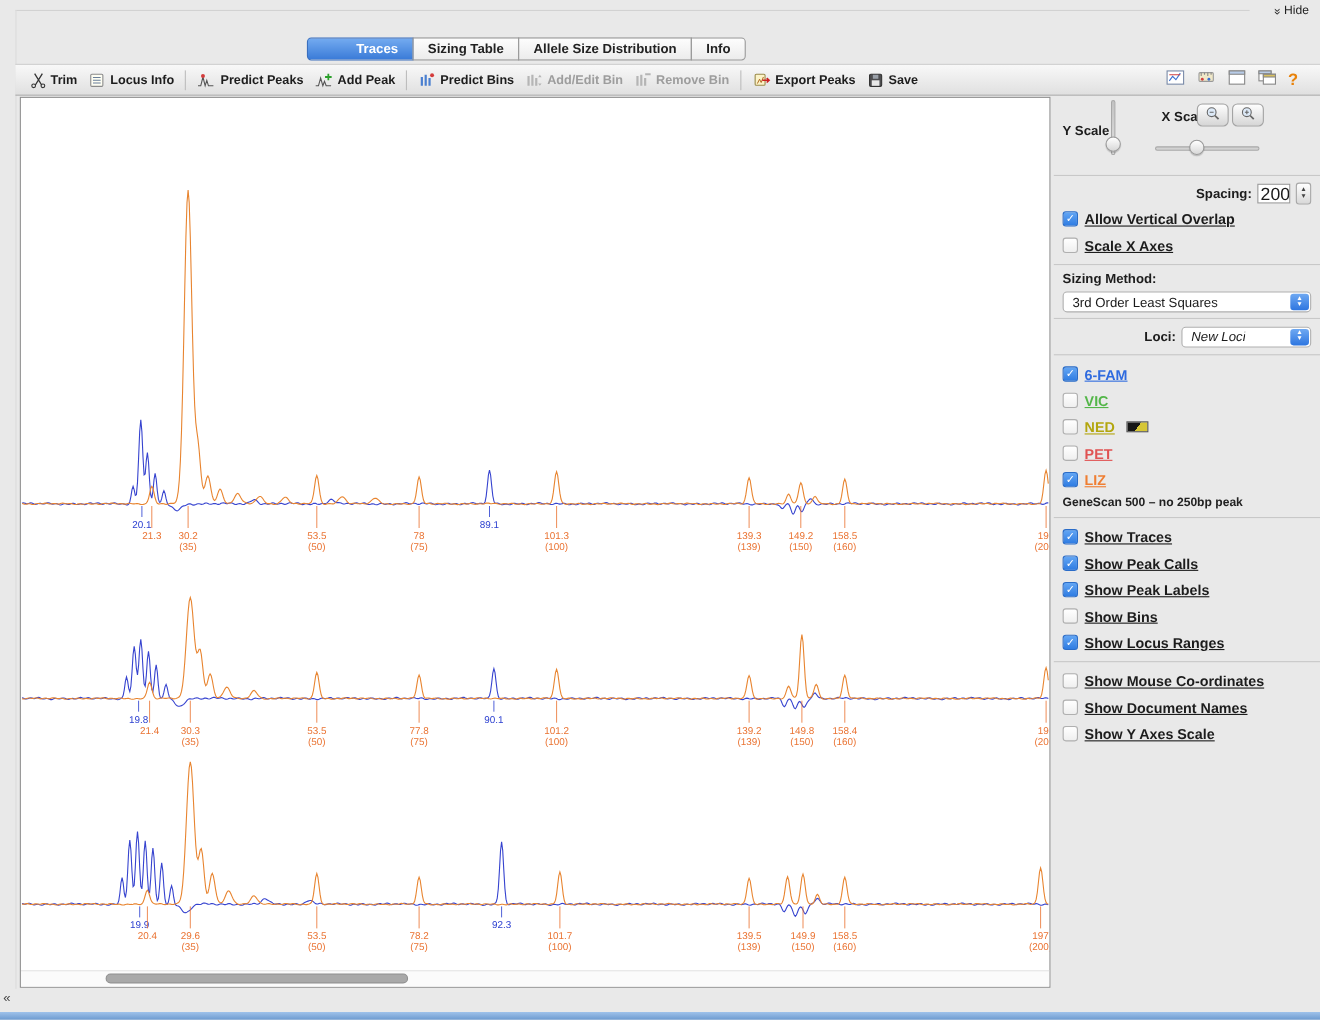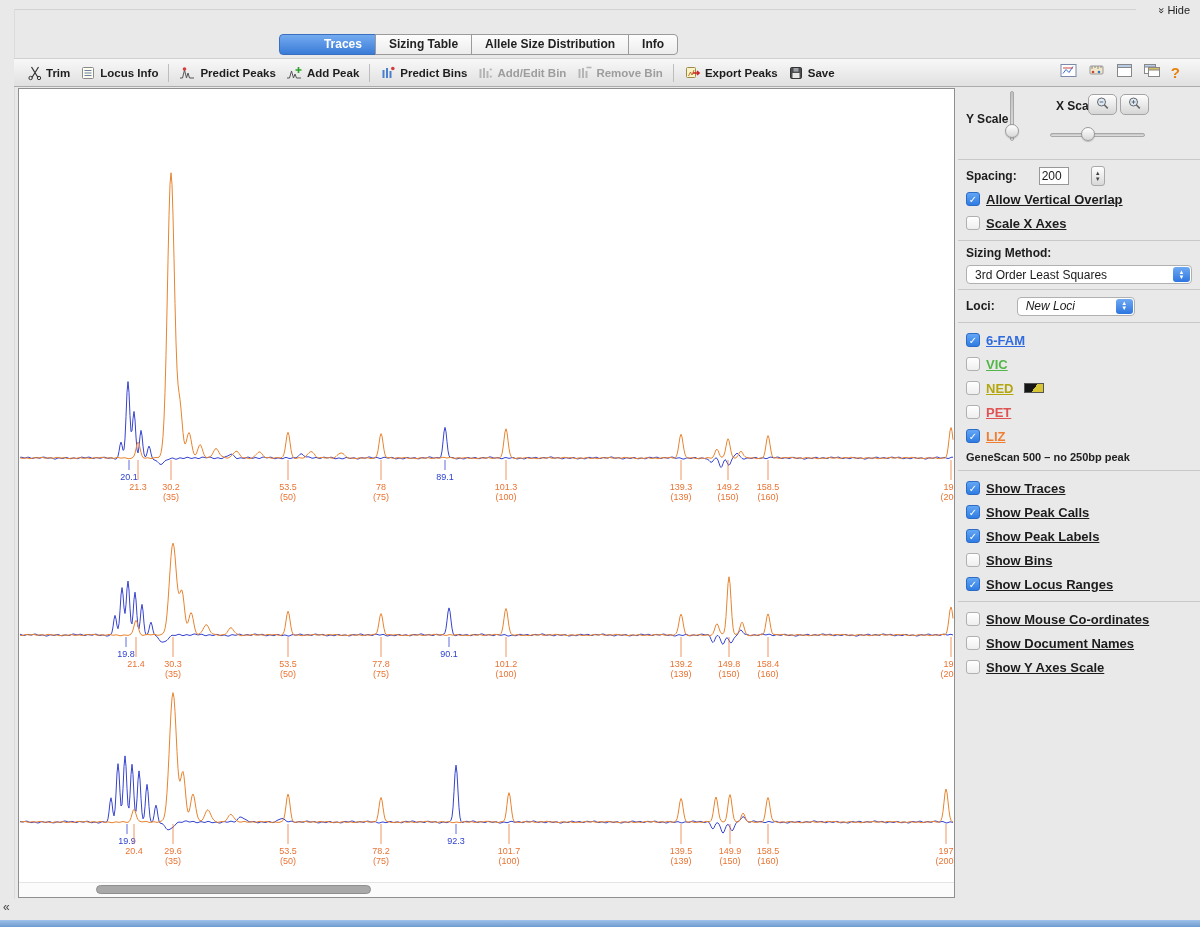--- a/index.html
+++ b/index.html
@@ -39,22 +39,22 @@
   .vslider{position:absolute;left:46px;top:3px;width:16px;height:52px;}
   .vtrack{position:absolute;left:6px;top:0;width:4px;height:50px;border-radius:2px;background:linear-gradient(#c2c2c2,#e2e2e2);border:1px solid #a8a8a8;}
   .vthumb{position:absolute;left:1px;top:33px;width:14px;height:14px;border-radius:50%;background:linear-gradient(#ffffff,#d8d8d8);border:1px solid #9a9a9a;box-shadow:0 1px 1px rgba(0,0,0,.2);}
   .xscale-lbl{position:absolute;left:98px;top:11px;}
   .zoombtn{position:absolute;top:6px;width:29px;height:21px;border:1px solid #a4a4a4;border-radius:5px;background:linear-gradient(#fefefe,#d6d6d6);display:flex;align-items:center;justify-content:center;}
   .zoombtn.zo{left:130px;} .zoombtn.zi{left:162px;}
   .hslider{position:absolute;left:92px;top:38px;width:95px;height:16px;}
   .htrack{position:absolute;left:0;top:7px;width:95px;height:4px;border-radius:2px;background:linear-gradient(#c2c2c2,#e2e2e2);border:1px solid #a8a8a8;}
   .hthumb{position:absolute;left:31px;top:1px;width:14px;height:14px;border-radius:50%;background:linear-gradient(#ffffff,#d8d8d8);border:1px solid #9a9a9a;box-shadow:0 1px 1px rgba(0,0,0,.2);}
 
-  .row{display:flex;align-items:center;gap:22px;height:22px;}
-  .spinfield{width:30px;height:18px;border:1px solid #979797;background:#fff;font-size:12px;padding:1px 2px;overflow:hidden;white-space:nowrap;}
+  .row{display:flex;align-items:center;gap:5px;height:22px;justify-content:flex-end;}
+  .spinfield{width:30px;height:18px;border:1px solid #979797;background:#fff;font-size:16px;padding:1px 2px;overflow:hidden;white-space:nowrap;}
   .stepper{width:14px;height:20px;border:1px solid #a8a8a8;border-radius:3px;background:linear-gradient(#fff,#d8d8d8);display:flex;flex-direction:column;align-items:center;justify-content:center;font-size:6px;line-height:6px;color:#444;}
 
   .cb-row{display:flex;align-items:center;gap:6px;height:24px;}
   .cbbox{width:14px;height:14px;border-radius:3px;flex:0 0 auto;display:flex;align-items:center;justify-content:center;font-size:10px;font-weight:700;color:#fff;background:linear-gradient(#ffffff,#efefef);border:1px solid #b0b0b0;}
   .cbbox.on{background:linear-gradient(#63a6f4,#2f7ce2);border-color:#2a6cc8;}
   .cblab{font-size:13px;font-weight:600;color:#1c1c1c;white-space:nowrap;text-decoration:underline;}
   .dyeswatch{width:20px;height:10px;margin-left:5px;border:1px solid #555;background:linear-gradient(125deg,#161616 52%,#d6c636 52%);}
 
   .combo{height:19px;background:#fff;border:1px solid #b0b0b0;border-radius:4px;display:flex;align-items:center;position:relative;padding:0 20px 0 8px;font-size:12px;}
   .combo-text{white-space:nowrap;overflow:hidden;}

